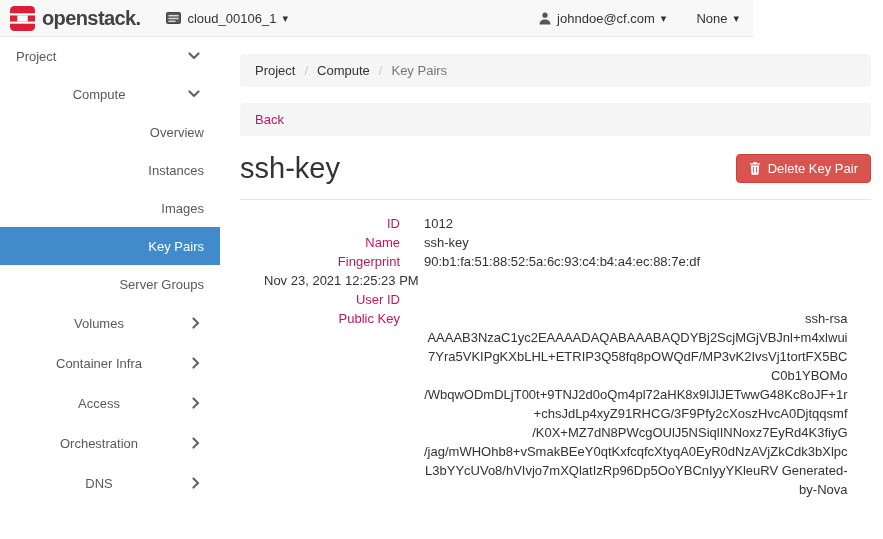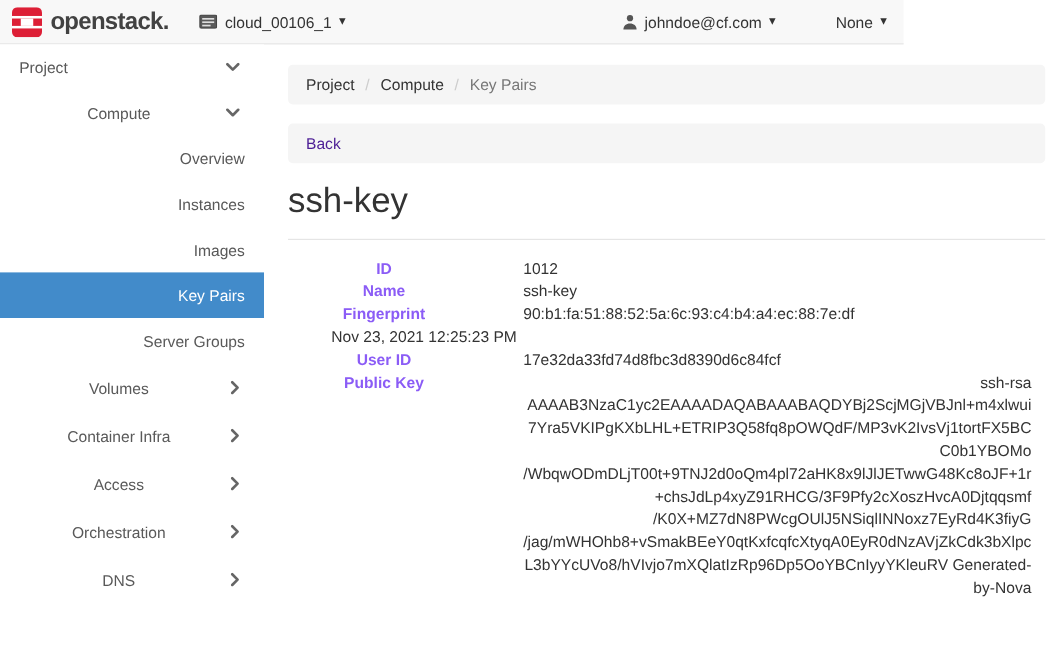--- a/index.html
+++ b/index.html
@@ -7,21 +7,21 @@
     font-family:"Liberation Sans","DejaVu Sans",sans-serif; color:#333; font-size:13px; }
 
   
   .navbar { position:absolute; top:0; left:0; width:753px; height:37px;
     background:#f8f8f8; border-bottom:1px solid #e7e7e7;
     display:flex; align-items:center; padding:0 14px 0 10px; }
   .brand { display:flex; align-items:center; gap:7px; margin-right:26px; cursor:pointer; }
   .brand-text { font-weight:bold; font-size:20px; color:#424242; letter-spacing:-0.6px; }
   .nav-menu { display:flex; align-items:center; gap:6px; color:#333; cursor:pointer; }
   .caret { font-size:11px; color:#333; line-height:1; }
-  .nav-right { margin-left:auto; display:flex; align-items:center; gap:50px; }
+  .nav-right { margin-left:auto; display:flex; align-items:center; gap:30px; }
 
   
   .sidebar { position:absolute; top:37px; left:0; width:220px; height:502px; background:#fff; }
   .side-item { position:relative; height:38px; display:flex; align-items:center;
     color:#595959; cursor:pointer; }
   .side-item.lvl1 { padding-left:16px; }
   .side-item.lvl2 { justify-content:center; padding-right:22px; height:40px; }
   .side-item.lvl2.h38 { height:38px; }
   .side-item.lvl3 { justify-content:flex-end; padding-right:16px; }
   .side-item.active { background:#428bca; color:#fff; }
@@ -29,33 +29,33 @@
     display:flex; align-items:center; }
 
   
   .main { position:absolute; top:37px; left:240px; width:631px; padding-top:17px; }
   .graybar { background:#f5f5f5; border-radius:4px; padding:8px 15px; margin-bottom:16px;
     line-height:17px; }
   .crumbs { display:flex; gap:9px; align-items:center; }
   .crumb { color:#333; cursor:pointer; }
   .crumb.current { color:#777; cursor:default; }
   .crumb-sep { color:#ccc; }
-  .back-link { color:#4c1d95; cursor:pointer; text-decoration:none; }
+  .back-link { color:#be185d; cursor:pointer; text-decoration:none; }
 
   .page-header { margin-top:15px; padding-bottom:15px; border-bottom:1px solid #e5e5e5;
     display:flex; align-items:center; justify-content:space-between; }
   .page-title { font-size:29px; font-weight:400; color:#333; line-height:32px; }
   .btn-danger { display:flex; align-items:center; gap:7px; background:#d9534f;
     border:1px solid #d43f3a; color:#fff; font-size:13px; padding:6px 12px;
     border-radius:4px; cursor:pointer; font-family:inherit; }
 
   .detail-list { margin-top:14px; }
   .detail-row { display:flex; line-height:19px; }
-  .detail-label { width:160px; flex-shrink:0; text-align:center; font-weight:bold; color:#8b5cf6; }
-  .detail-value { margin-left:36px; color:#333; word-break:break-word; }
+  .detail-label { width:160px; flex-shrink:0; text-align:right; font-weight:normal; color:#be185d; }
+  .detail-value { margin-left:24px; color:#333; word-break:break-word; }
   .detail-value.prewrap { white-space:pre-line;text-align:right; }
 </style>
 </head>
 <body>
 
 <header class="navbar">
   <div class="brand">
     <span style="display:flex">
       <svg width="25" height="25" viewBox="0 0 26 26">
         <rect x="0" y="0" width="26" height="26" rx="4.5" fill="#dd1f36"></rect>
@@ -194,41 +194,51 @@
     <span class="crumb-sep">/</span>
     <span class="crumb current">Key Pairs</span>
   </div>
 
   <div class="graybar">
     <a class="back-link">Back</a>
   </div>
 
   <div class="page-header">
     <h1 class="page-title">ssh-key</h1>
+    <button class="btn-danger">
+      <span style="display:flex">
+        <svg width="12" height="13" viewBox="0 0 13 14">
+          <path fill="#fff" d="M5 0h3l0.6 1.2H12v1.5H1V1.2h3.4z"></path>
+          <path fill="#fff" d="M2 3.7h9l-0.65 9.3a1 1 0 0 1-1 0.9H3.65a1 1 0 0 1-1-0.9z"></path>
+          <rect x="4.35" y="5.4" width="1" height="6" fill="#d9534f"></rect>
+          <rect x="7.65" y="5.4" width="1" height="6" fill="#d9534f"></rect>
+        </svg>
+      </span>
+      <span>Delete Key Pair</span>
+    </button>
   </div>
 
   <div class="detail-list">
     <div class="detail-row">
       <span class="detail-label">ID</span>
       <span class="detail-value">1012</span>
     </div>
     <div class="detail-row">
       <span class="detail-label">Name</span>
       <span class="detail-value">ssh-key</span>
     </div>
     <div class="detail-row">
       <span class="detail-label">Fingerprint</span>
       <span class="detail-value">90:b1:fa:51:88:52:5a:6c:93:c4:b4:a4:ec:88:7e:df</span>
     </div>
     <div class="detail-row">
       <span class="detail-value">Nov 23, 2021 12:25:23 PM</span>
     </div>
     <div class="detail-row">
       <span class="detail-label">User ID</span>
-      <span class="detail-value">17e32da33fd74d8fbc3d8390d6c84fcf</span>
     </div>
     <div class="detail-row">
       <span class="detail-label">Public Key</span>
       <span class="detail-value prewrap">ssh-rsa
 AAAAB3NzaC1yc2EAAAADAQABAAABAQDYBj2ScjMGjVBJnl+m4xlwui
 7Yra5VKIPgKXbLHL+ETRIP3Q58fq8pOWQdF/MP3vK2IvsVj1tortFX5BC
 C0b1YBOMo
 /WbqwODmDLjT00t+9TNJ2d0oQm4pl72aHK8x9lJlJETwwG48Kc8oJF+1r
 +chsJdLp4xyZ91RHCG/3F9Pfy2cXoszHvcA0Djtqqsmf
 /K0X+MZ7dN8PWcgOUlJ5NSiqlINNoxz7EyRd4K3fiyG

